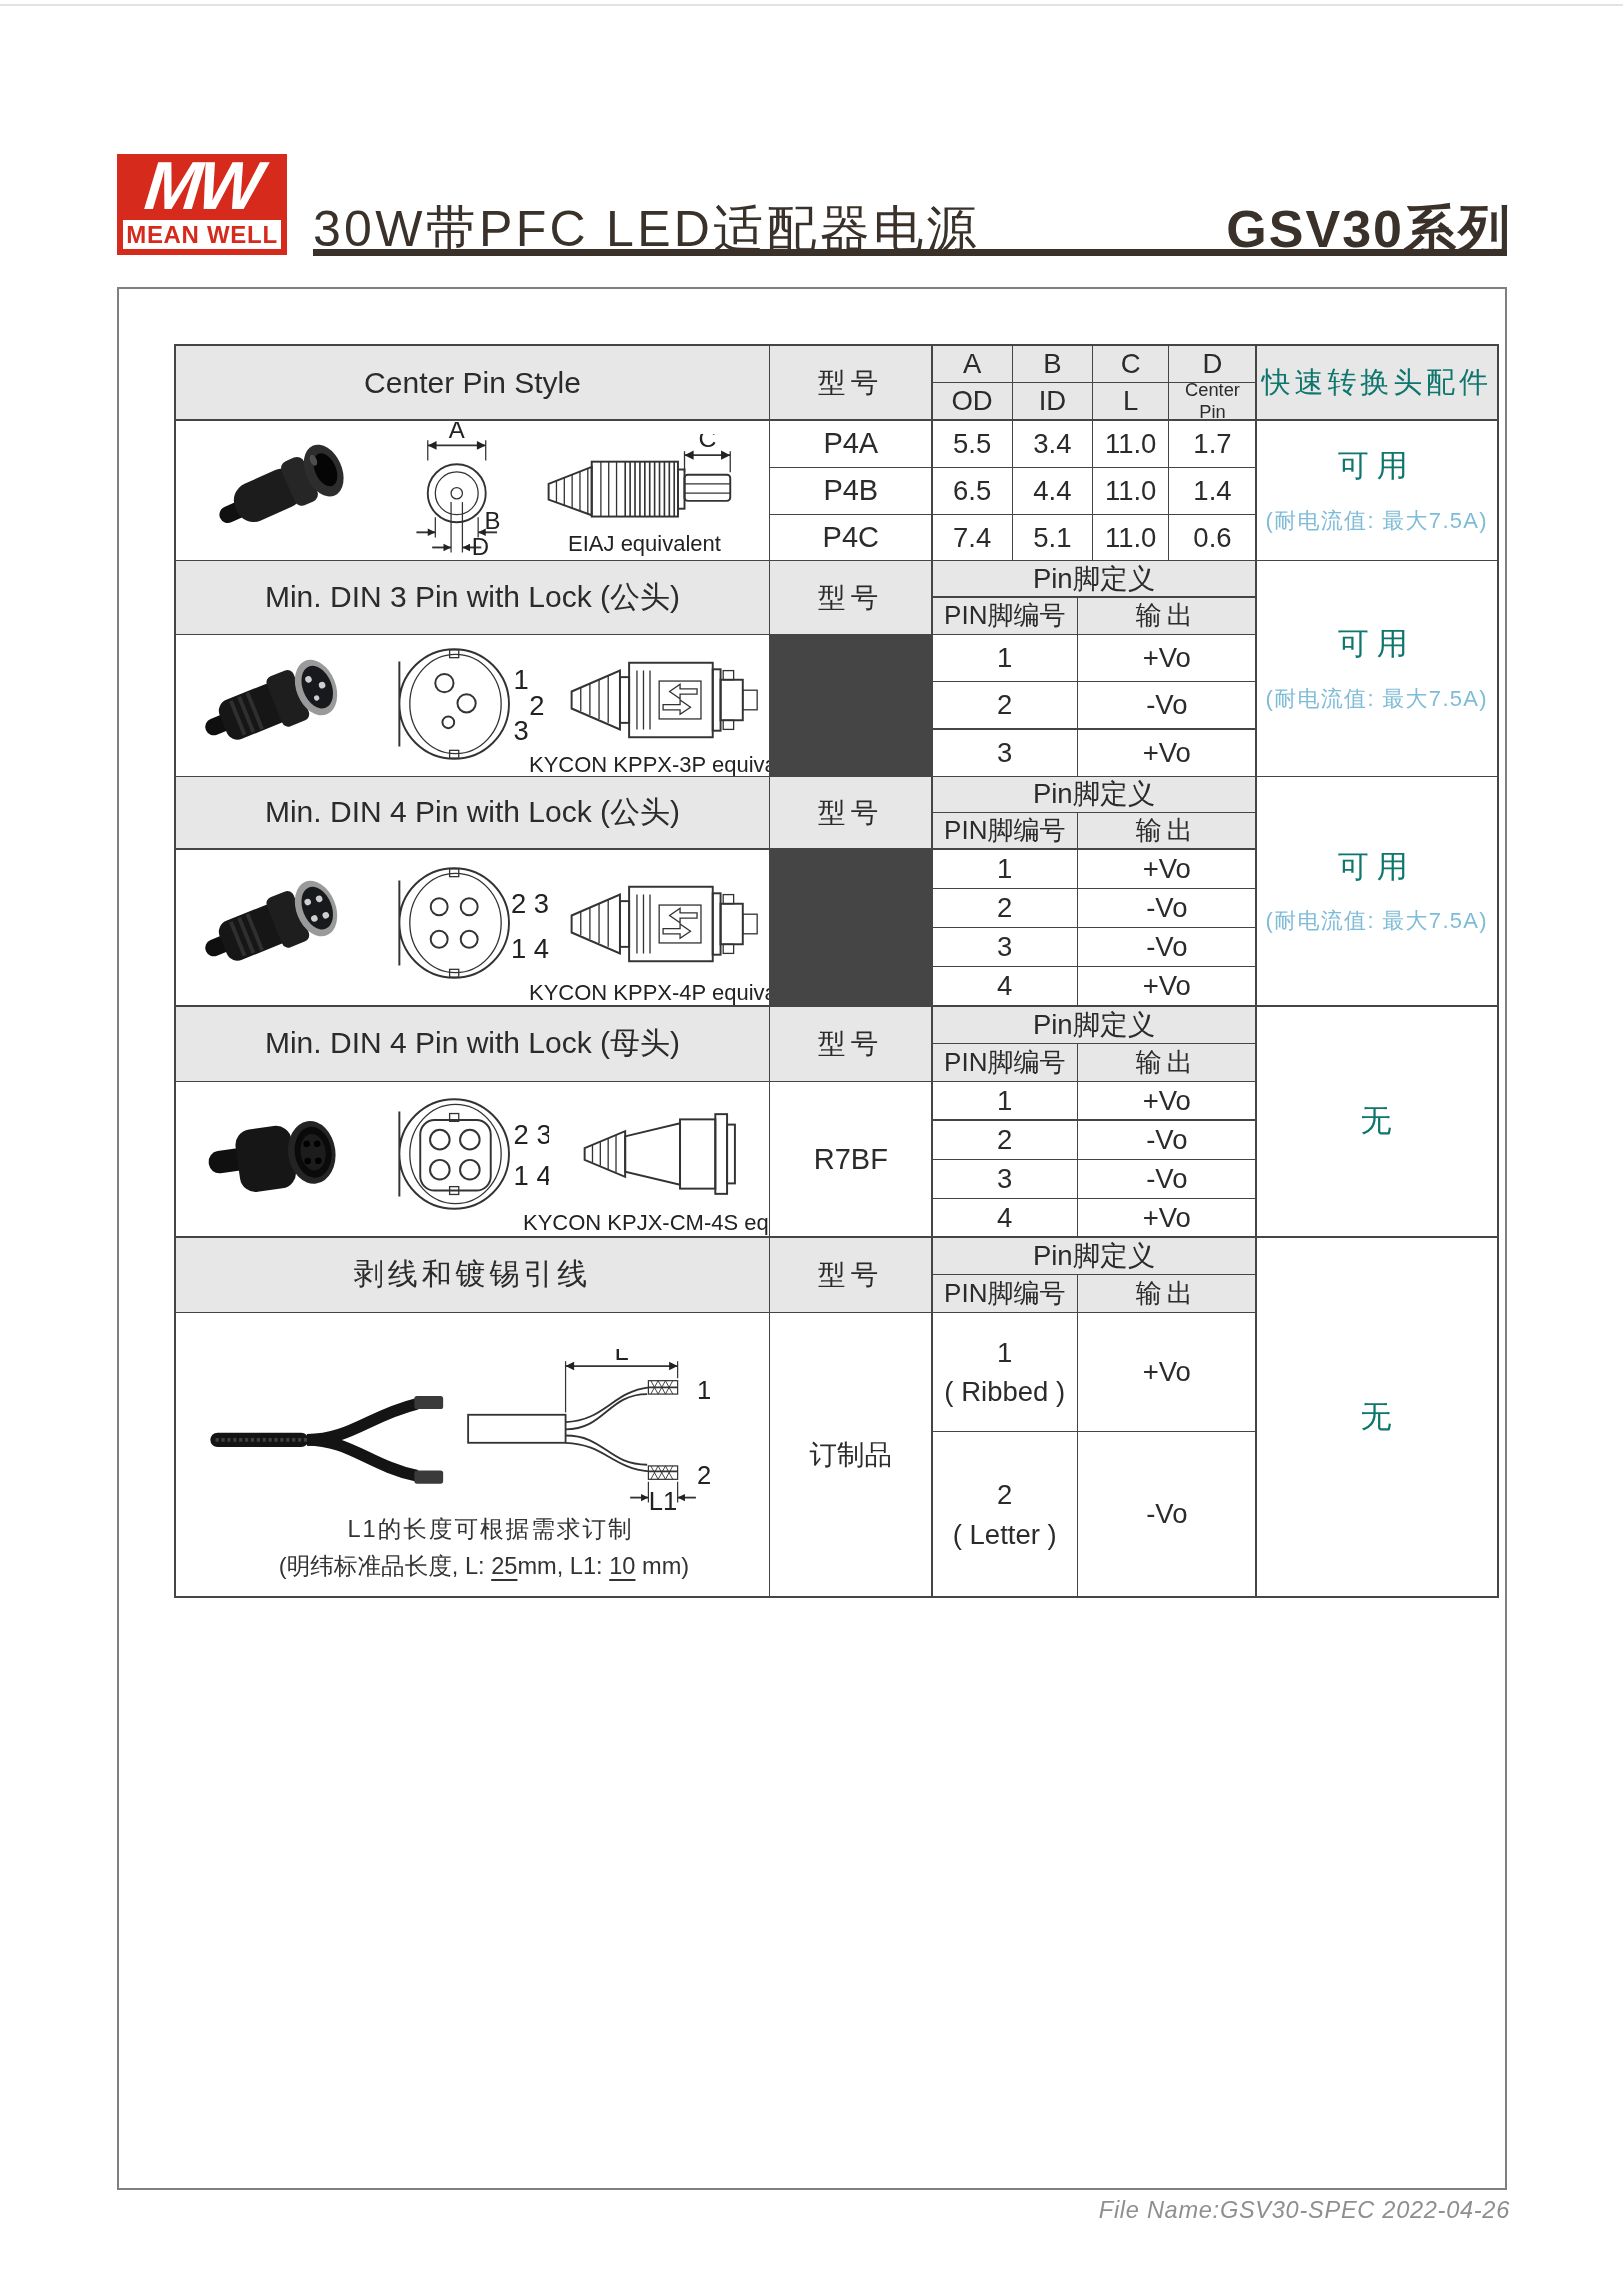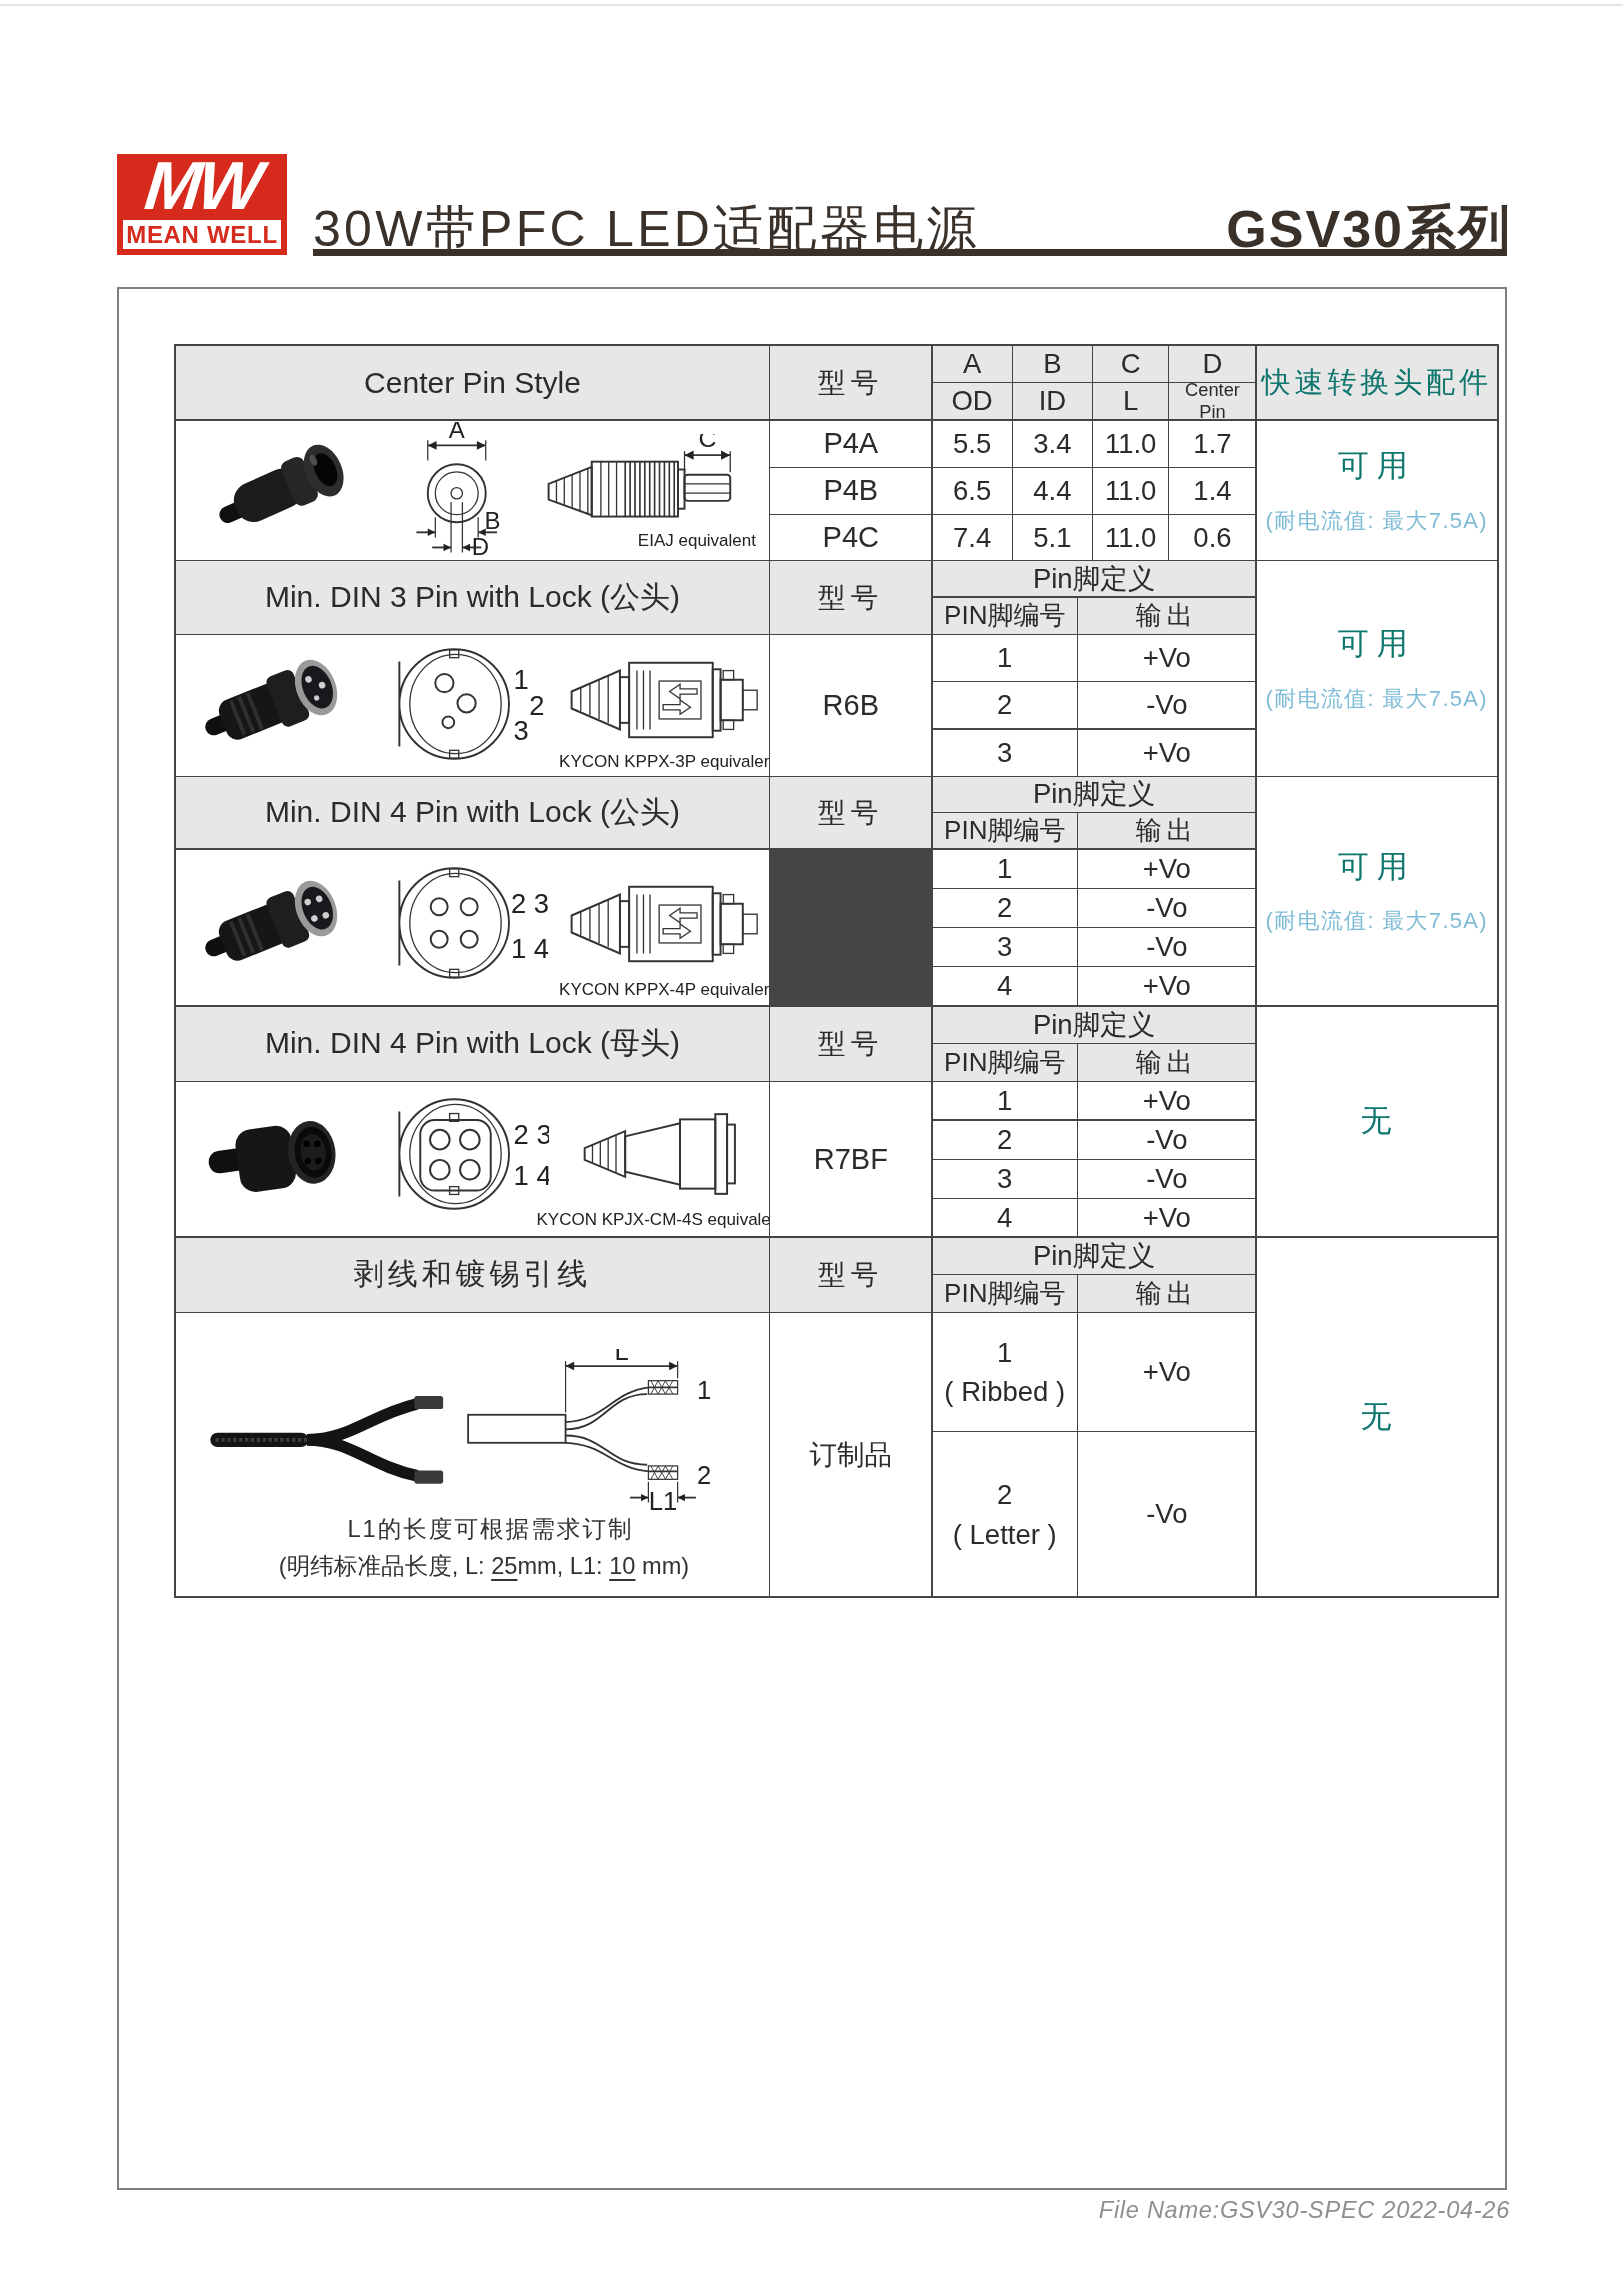--- a/index.html
+++ b/index.html
@@ -52,21 +52,21 @@
   .rel { position:relative; overflow:hidden; justify-content:flex-start; align-items:flex-start; }
 
   .t28{font-size:18.3px;} .t34{font-size:22px;}
   .t40{font-size:26px;} .t42{font-size:27.5px;} .t44{font-size:29px;}
   .t46{font-size:30px;} .t48{font-size:31px;}
   .ls2{letter-spacing:1.3px;} .ls6{letter-spacing:3.9px;} .ls8{letter-spacing:5.2px;} .ls12{letter-spacing:7.9px;text-align:right;}
   .blue{color:#0f766e;} .blue2{color:#7fbcd6;}
   .stack{display:flex; flex-direction:column; align-items:center; gap:18.3px;}
   .stack-sm{display:flex; flex-direction:column; align-items:center; gap:6.5px; line-height:1.2;}
 
-  .cap { position:absolute; font-size:17px; color:#222222; text-align:right; white-space:nowrap; }
+  .cap { position:absolute; font-size:22px; color:#222222; text-align:center; white-space:nowrap; }
   .note1 { position:absolute; font-size:23.6px; color:#333333; text-align:center; letter-spacing:2px; }
   .note2 { position:absolute; font-size:23.6px; color:#333333; text-align:center; white-space:nowrap; }
   .u { text-decoration:underline; text-underline-offset:4.6px; }
 
   svg { position:absolute; }
   svg text.dl { font-family:"Liberation Sans", sans-serif; font-size:38px; fill:#222222; }
   svg text.dl2 { font-family:"Liberation Sans", sans-serif; font-size:42px; fill:#222222; }
 </style>
 </head>
 <body>
@@ -238,21 +238,20 @@
           <path d="M144,82 H170 V75 L186,86 L170,97 V90 H144 Z" stroke-width="2"></path>
           <rect x="220" y="28" width="12" height="94"></rect>
           <rect x="232" y="44" width="34" height="62"></rect>
           <rect x="236" y="30" width="16" height="14" stroke-width="2"></rect>
           <rect x="236" y="106" width="16" height="14" stroke-width="2"></rect>
           <rect x="266" y="60" width="22" height="30" stroke-width="2"></rect>
         </g>
       </svg>
       <span class="cap" style="left:353px; top:117px; width:249px;">KYCON KPPX-3P equivalent</span>
     </div>
-    <div class="c t44" style="grid-area:8/2/11/3">R6B</div>
     <div class="c t42" style="grid-area:8/3/9/5">1</div>
     <div class="c t42" style="grid-area:8/5/9/8">+Vo</div>
     <div class="c t42" style="grid-area:9/3/10/5">2</div>
     <div class="c t42" style="grid-area:9/5/10/8">-Vo</div>
     <div class="c t42" style="grid-area:10/3/11/5">3</div>
     <div class="c t42" style="grid-area:10/5/11/8">+Vo</div>
 
     <div class="c g t46" style="grid-area:11/1/13/2">Min. DIN 4 Pin with Lock (公头)</div>
     <div class="c g t42 ls8" style="grid-area:11/2/13/3">型号</div>
     <div class="c g t42" style="grid-area:11/3/12/8">Pin脚定义</div>

